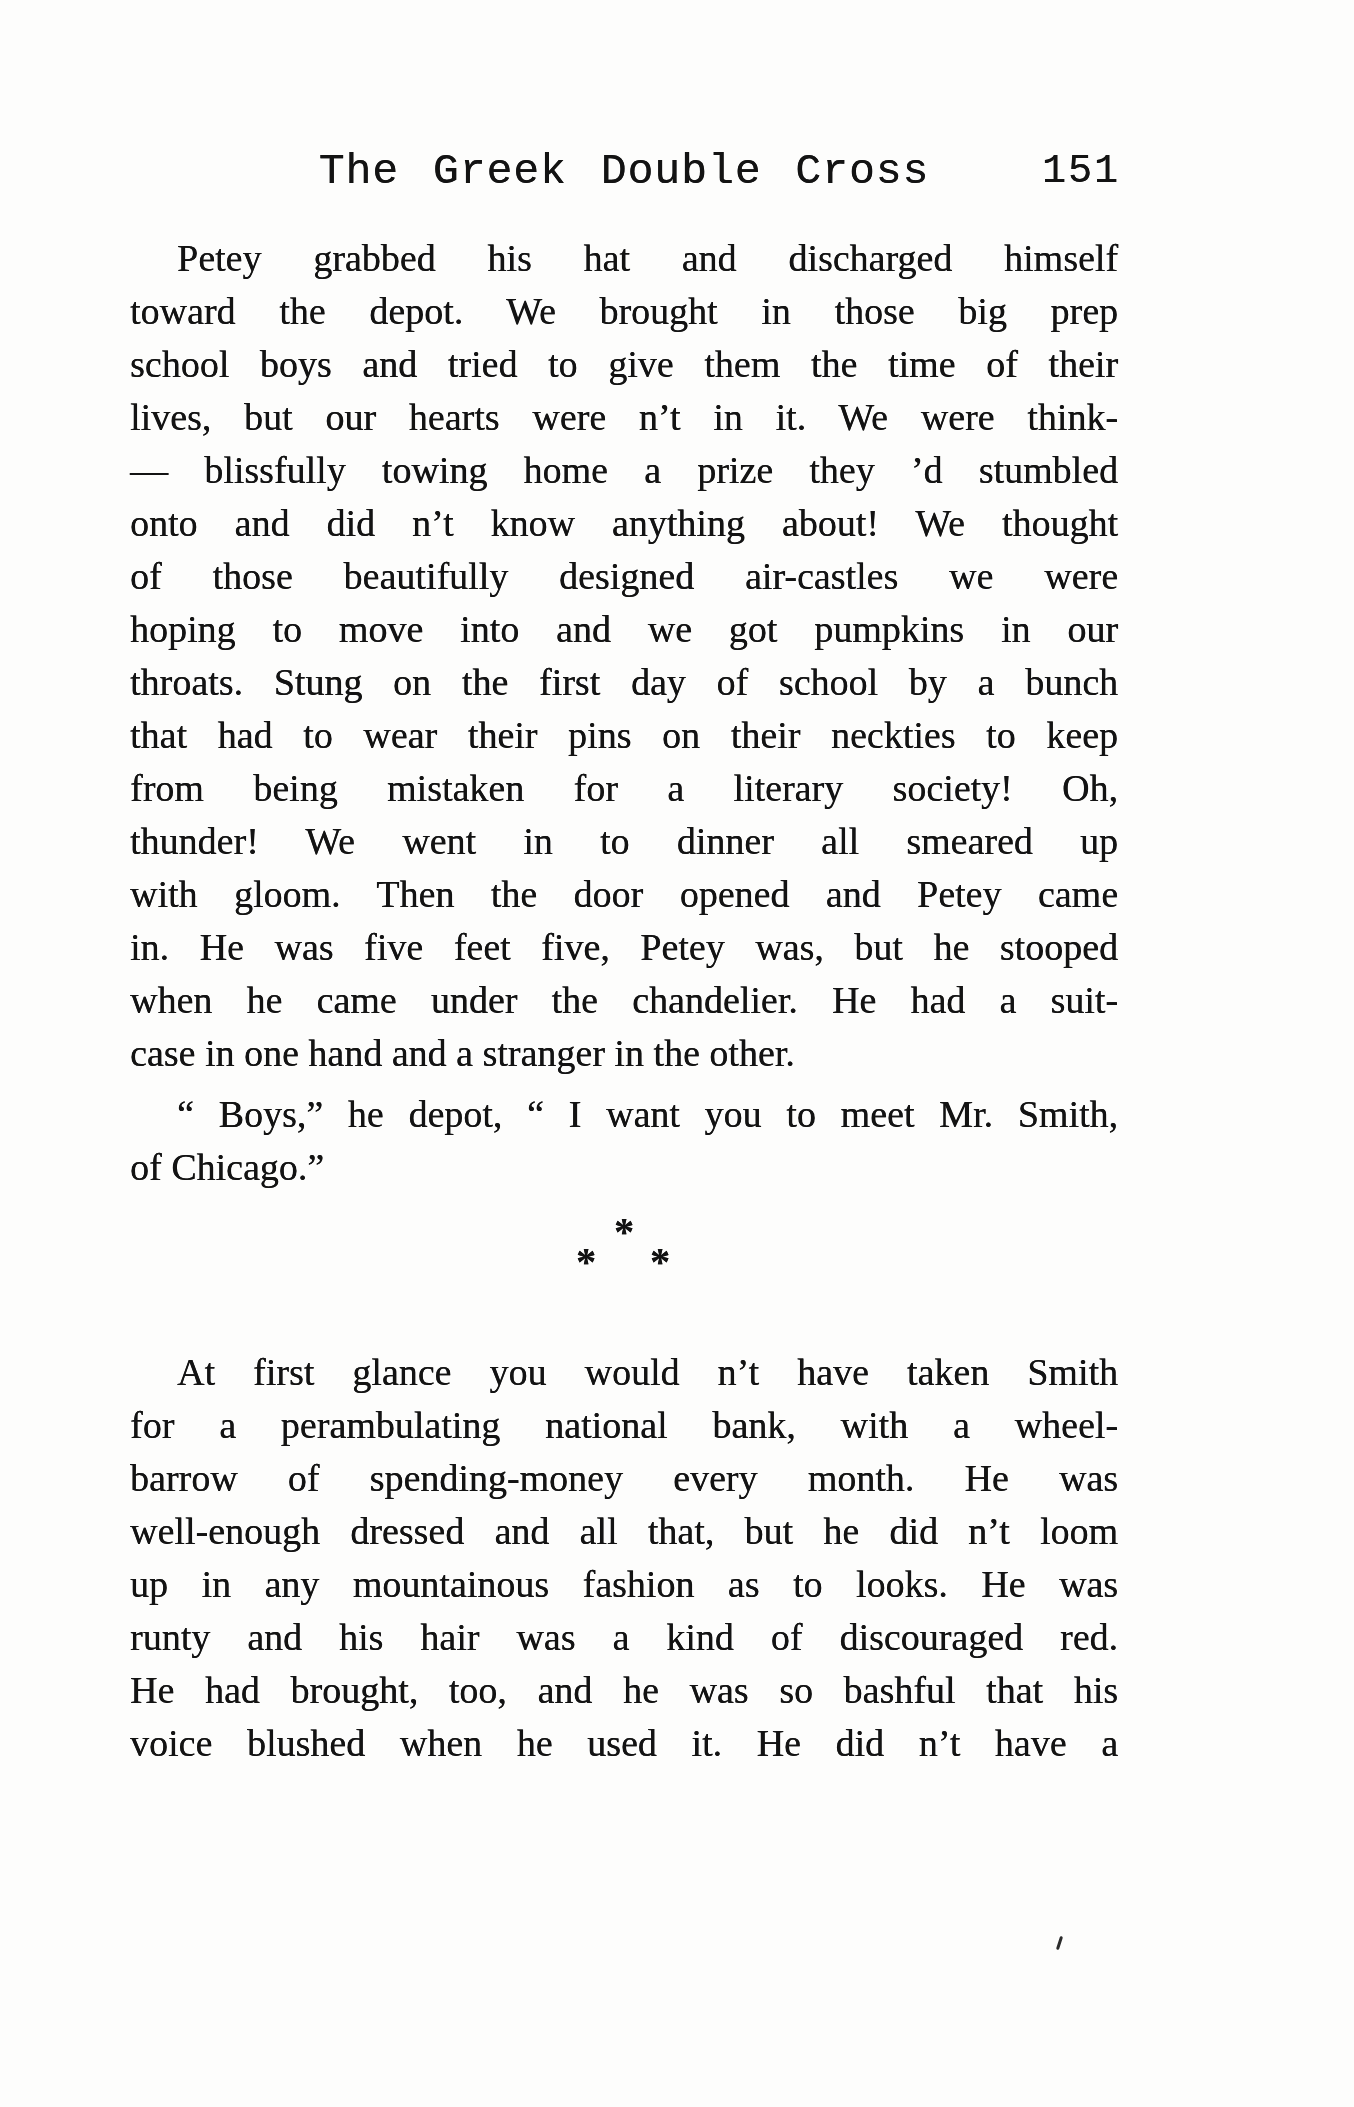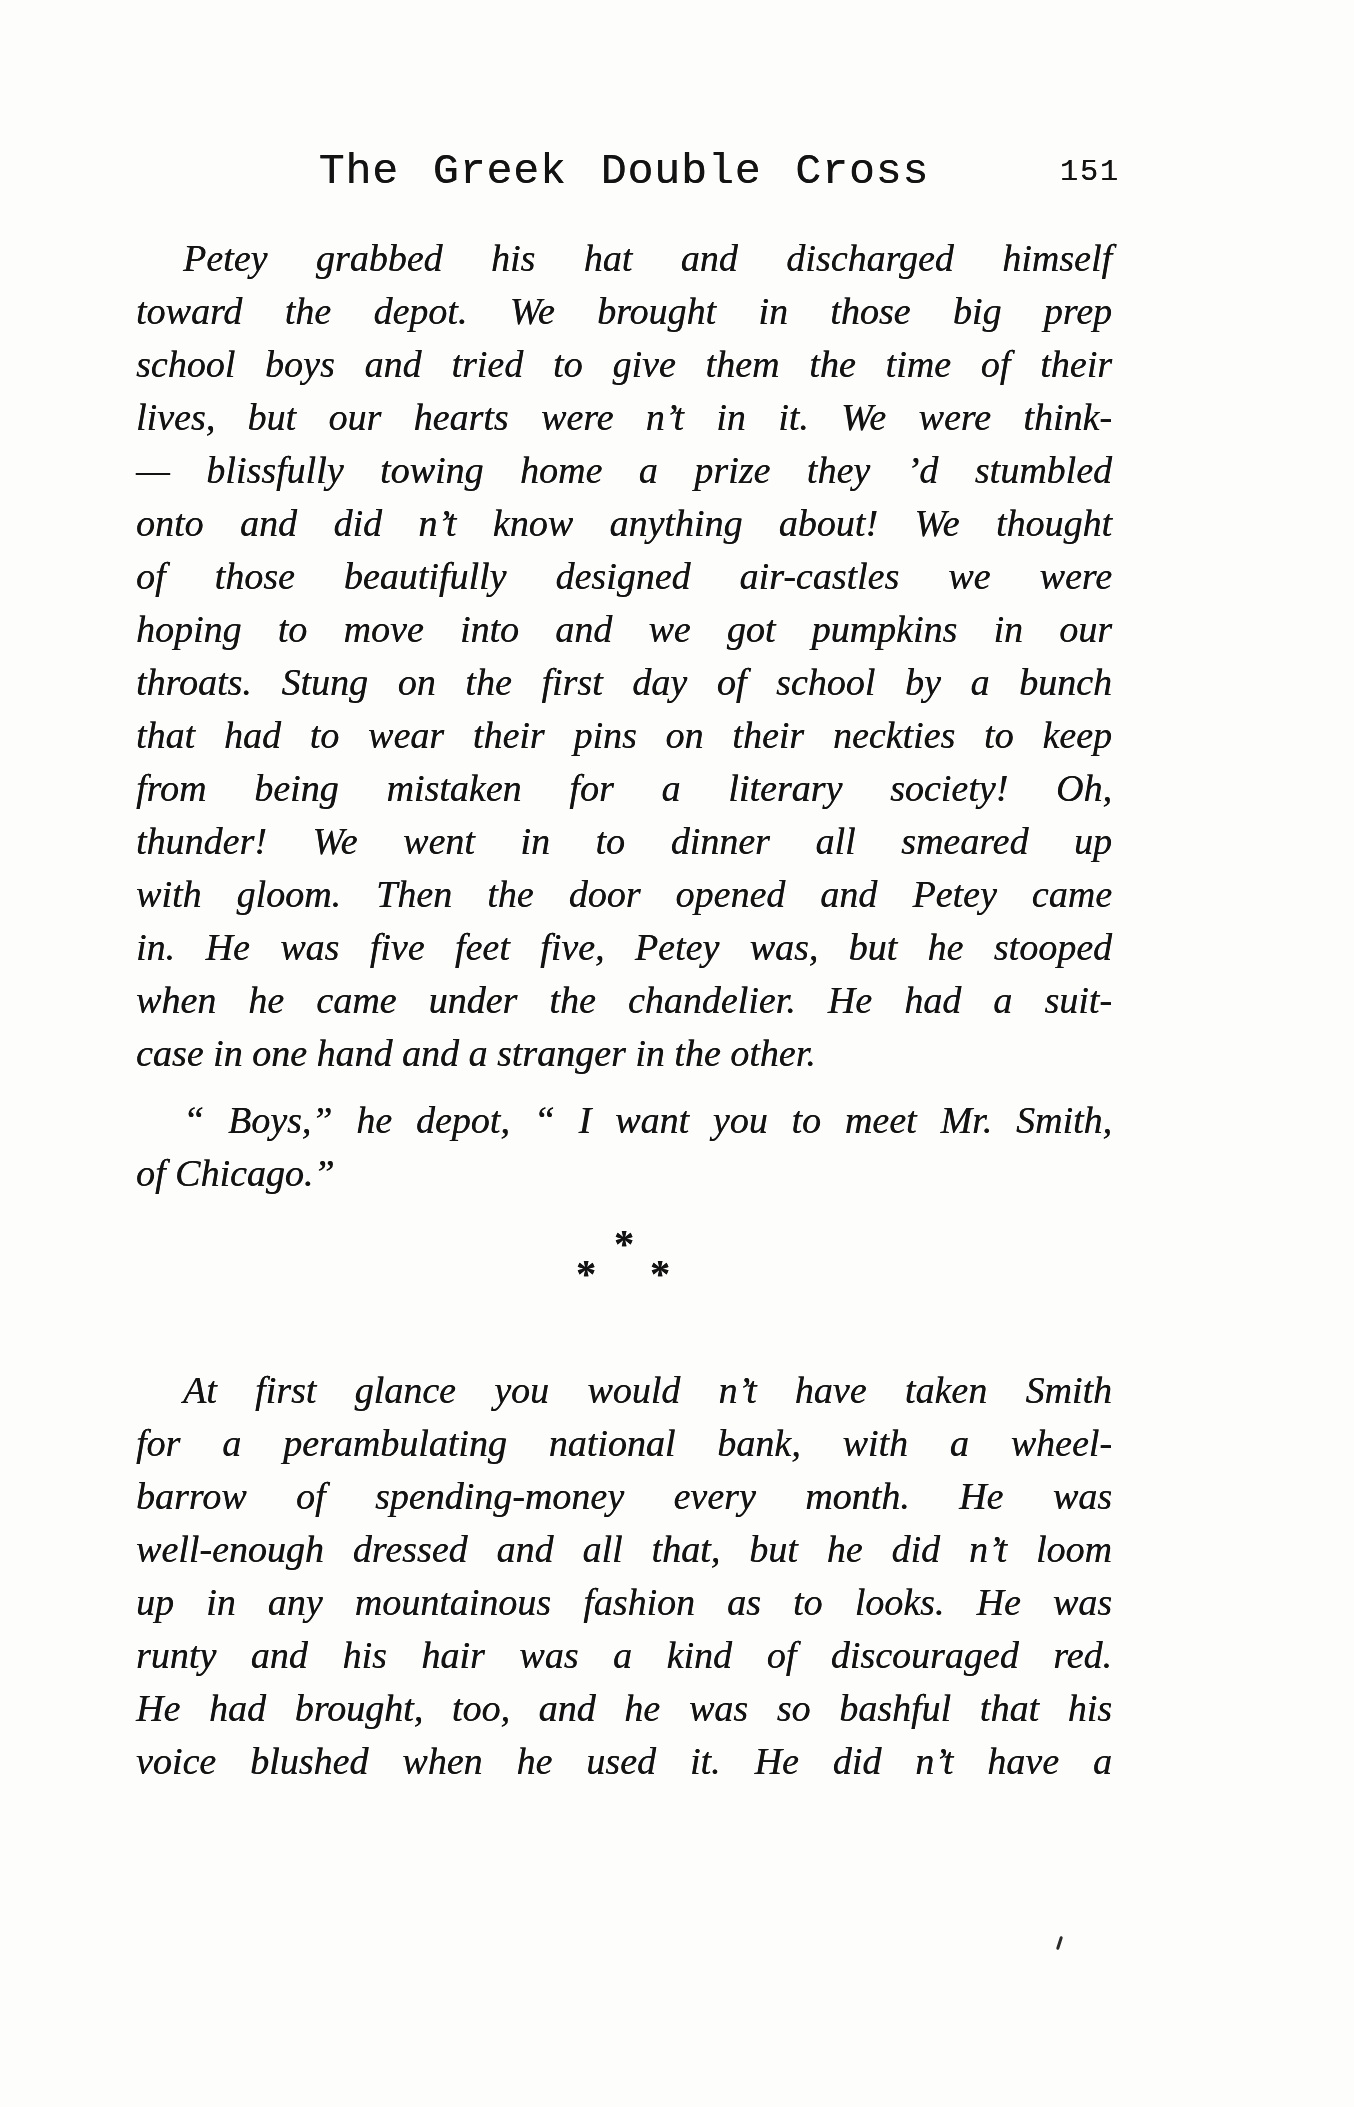--- a/index.html
+++ b/index.html
@@ -32,25 +32,25 @@
     text-align: center;
     font-size: 43px;
     line-height: 52px;
     letter-spacing: 1px;
     word-spacing: 7px;
   }
   .page-number {
     position: absolute;
     right: 6px;
     top: 0;
-    font-size: 30px;
+    font-size: 40px;
     line-height: 52px;
     letter-spacing: 2px;
   }
-  .paragraph { margin: 14px; font-style: italic; }
+  .paragraph { margin: 8px; }
   .line {
     font-size: 38px;
     line-height: 53px;
     text-align: justify;
     text-align-last: justify;
   }
   .line.no-just { text-align-last: left; }
   .line.indent { text-indent: 47px; }
   .separator {
     position: relative;

